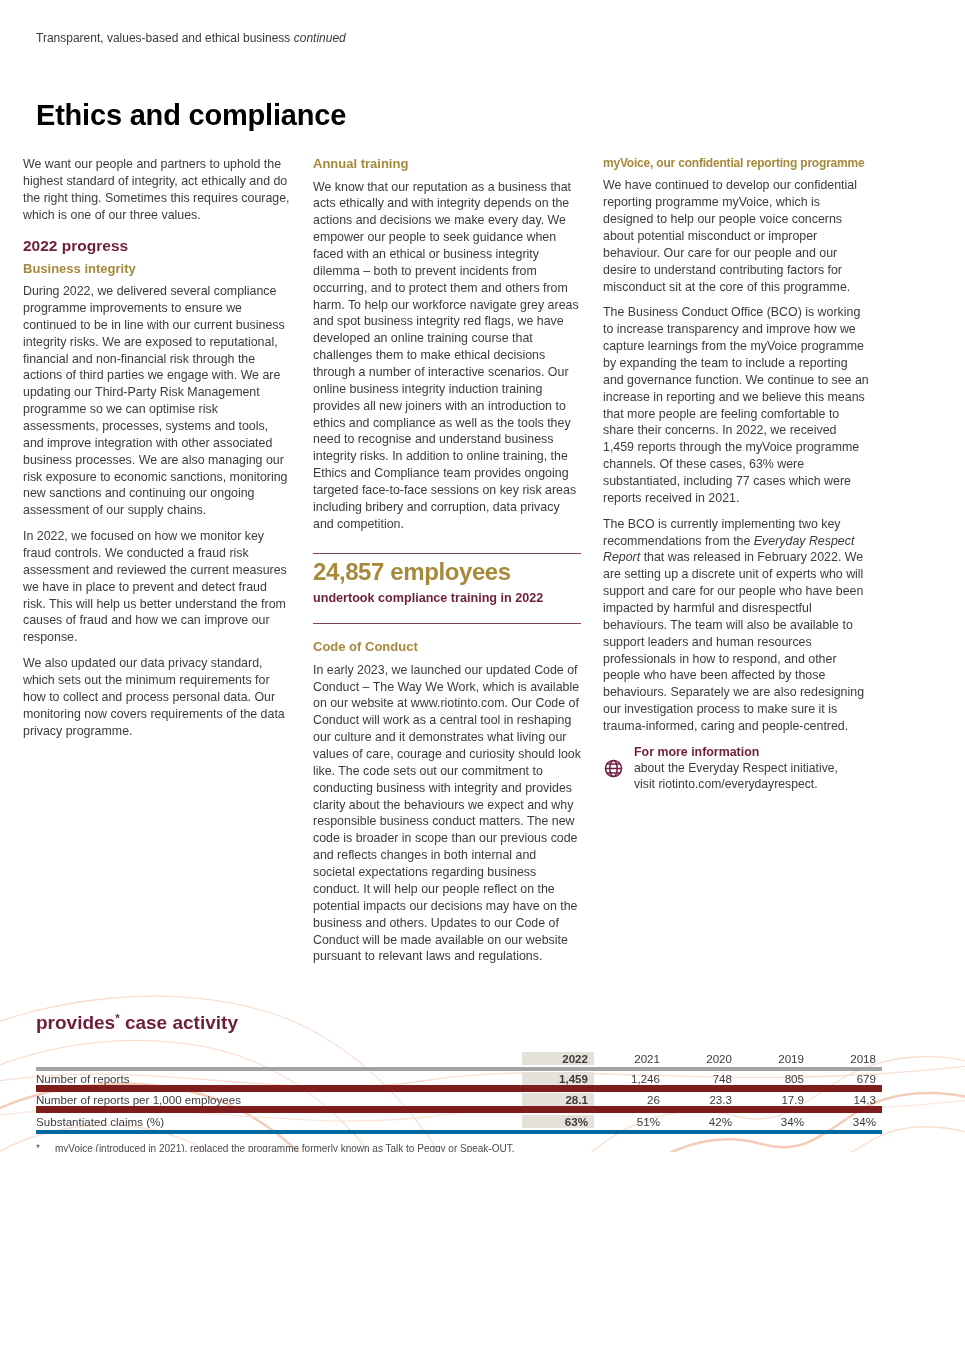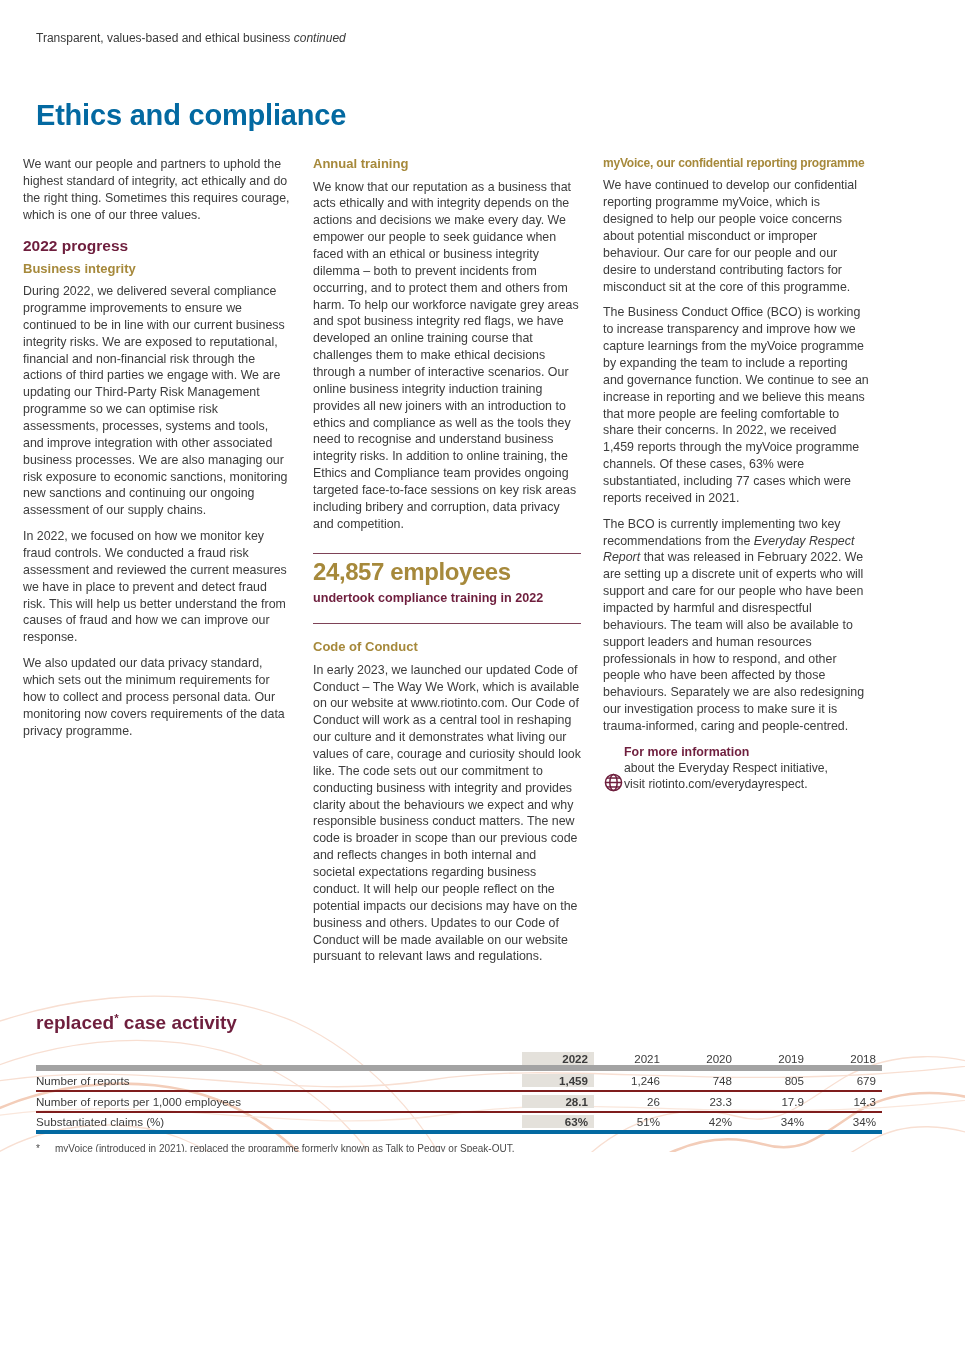--- a/index.html
+++ b/index.html
@@ -12,55 +12,55 @@
     color: #3C3C3C;
     overflow: hidden;
   }
   .content { position: relative; z-index: 1; }
 
   .eyebrow { position:absolute; top:31px; left:36px; font-size:12px; color:#3a3a3a; }
   .eyebrow .cont { font-style: italic; }
 
   .page-title {
     position:absolute; top:80px; left:36px;
-    font-size:29px; font-weight:600; color:#0369a1; letter-spacing:-0.2px;
+    font-size:29px; font-weight:600; color:#000000; letter-spacing:-0.2px;
   }
 
   .cols {
     position:absolute; top:156px; left:23px; width:848px;
     display:grid; grid-template-columns:268px 268px 266px; column-gap:22px;
   }
   .col { font-size:12.4px; line-height:1.36; }
   .col p { margin:0 0 9px 0; }
 
   .gold-h { color:#A6893B; font-weight:700; font-size:13px; margin:0 0 7px 0; line-height:1.2; }
   .gold-h.tight { font-size:12px; letter-spacing:-0.2px; white-space:nowrap; }
   .maroon-h { color:#6E1E3D; font-weight:700; font-size:15.5px; margin:12px 0 4px 0; }
 
   .stat-divider { border:none; border-top:1px solid #7E4257; margin:20px 0 0 0; }
   .stat-value { color:#A6893B; font-size:24px; font-weight:700; letter-spacing:-0.4px; margin-top:5px; line-height:1.1; }
   .stat-caption { color:#6E1E3D; font-weight:700; font-size:12.6px; margin-top:5px; }
   .stat-block .bottom { margin:16px 0 15px 0; }
 
   .em { font-style: italic; }
 
-  .more-info { display:flex; margin-top:8px; align-items:flex-end; }
+  .more-info { display:flex; gap:10px; margin-top:8px; align-items:center; }
   .globe { flex:0 0 auto; width:21px; height:21px; margin-top:1px; }
   .more-info-title { color:#6E1E3D; font-weight:700; font-size:12.4px; line-height:1.3; }
   .more-info-text { font-size:12.2px; line-height:1.35; }
 
   .case { position:absolute; left:36px; top:1012px; width:846px; }
   .case-title { color:#6E1E3D; font-size:19px; font-weight:600; margin:0 0 16px 0; }
   .case-title sup { font-size:60%; }
   .trow { display:flex; align-items:center; height:21px; font-size:11.6px; }
   .trow .tlabel { flex:1; }
   .trow .tcell { width:72px; text-align:right; padding-right:6px; }
   .trow .hl { background:#E4E1DB; font-weight:700; }
-  .thead { border-bottom:6px solid #a3a3a3;align-items:flex-end; }
-  .tdata { border-bottom:2px solid #7f1d1d; }
+  .thead { border-bottom:4px solid #a3a3a3; }
+  .tdata { border-bottom:7px solid #7f1d1d; }
   .tdata.last { border-bottom:4px solid #0369a1; }
   .footnote { display:flex; gap:9px; margin-top:9px; font-size:10px; color:#4a4a4a; }
   .footnote .mark { flex:0 0 10px; }
 
   .contours { position:absolute; left:0; bottom:0; width:965px; height:280px; z-index:0; pointer-events:none; }
 </style>
 </head>
 <body>
 
 <div class="page">
@@ -128,21 +128,21 @@
           <div>
             <div class="more-info-title">For more information</div>
             <div class="more-info-text">about the Everyday Respect initiative,</div>
             <div class="more-info-text">visit riotinto.com/everydayrespect.</div>
           </div>
         </div>
       </div>
     </div>
 
     <div class="case">
-      <h2 class="case-title"><span>replaced</span><sup>*</sup><span> case activity</span></h2>
+      <h2 class="case-title"><span>provides</span><sup>*</sup><span> case activity</span></h2>
 
       <div class="trow thead">
         <div class="tlabel"></div>
         <div class="tcell hl">2022</div>
         <div class="tcell">2021</div>
         <div class="tcell">2020</div>
         <div class="tcell">2019</div>
         <div class="tcell">2018</div>
       </div>
 

